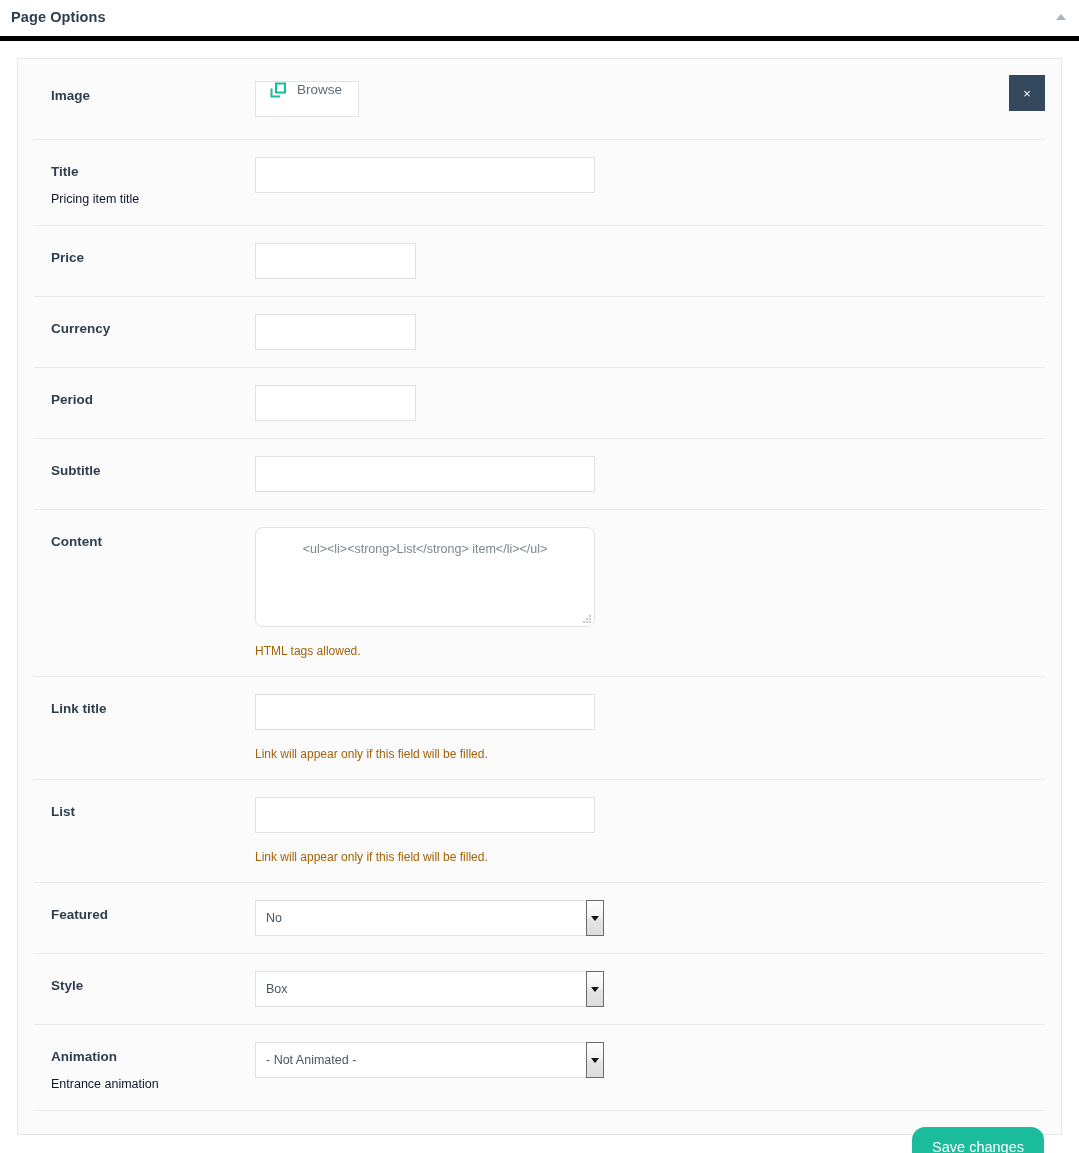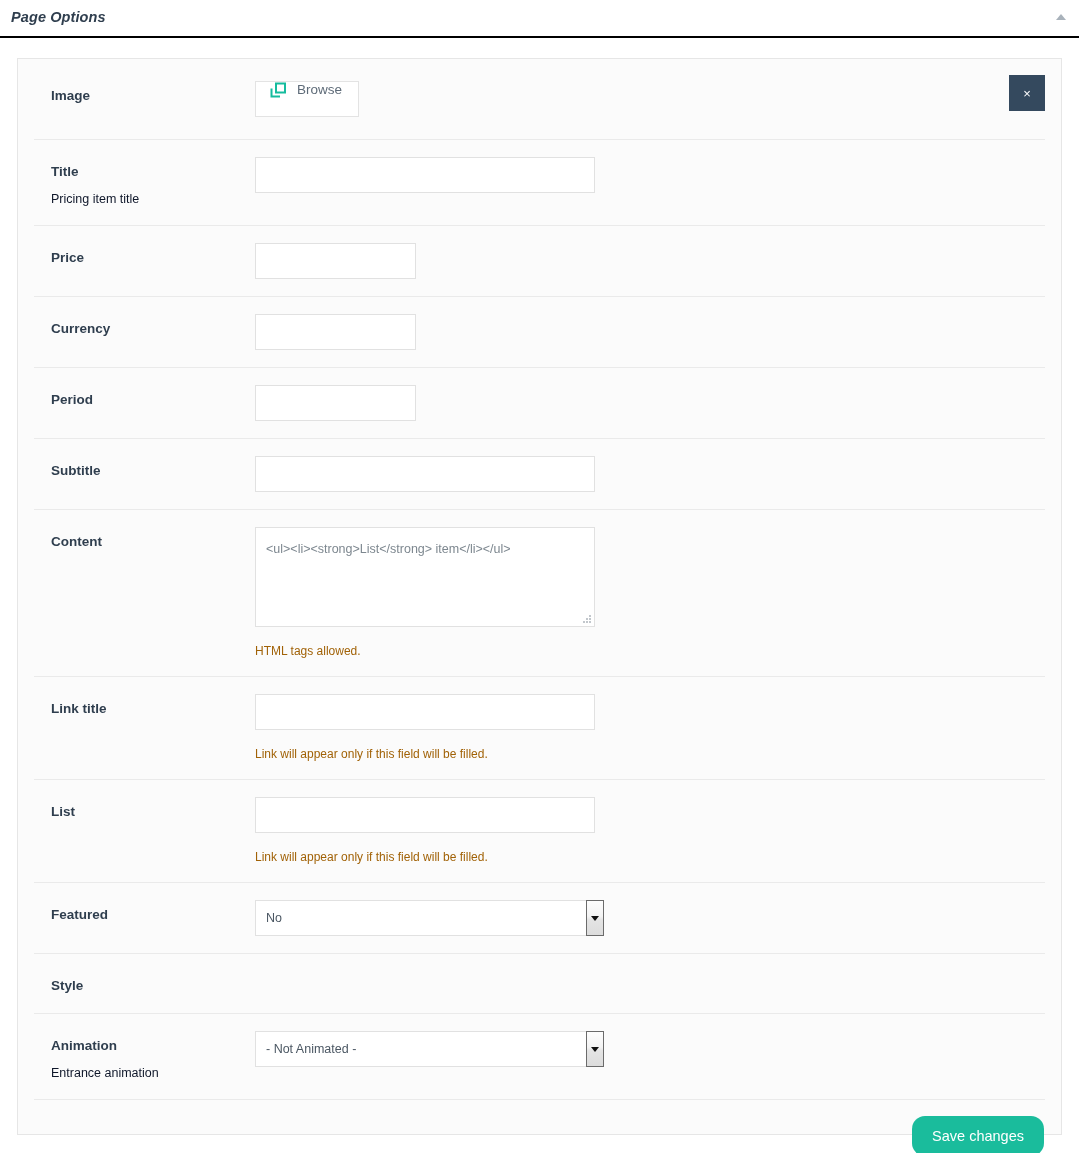--- a/index.html
+++ b/index.html
@@ -13,23 +13,22 @@
     font-family: "Liberation Sans", sans-serif;
     font-size: 13px;
     color: #33475b;
     -webkit-font-smoothing: antialiased;
   }
 
   
   .page-header {
     position: relative;
     height: 36px;
-    border-bottom: 2px solid #000000;
-    background: #ffffff;
-    font-style: italic;
+    border-bottom: 5px solid #000000;
+    background: #ffffff;
   }
   .page-header-title {
     position: absolute;
     left: 11px;
     top: 9px;
     font-size: 14.5px;
     font-weight: bold;
     color: #2f3e4e;
     letter-spacing: 0.1px;
   }
@@ -123,22 +122,23 @@
     height: 100px;
     border: 1px solid #e1e1e1;
     background: #ffffff;
     font-family: "Liberation Sans", sans-serif;
     font-size: 12.5px;
     color: #7d878f;
     padding: 12px 10px;
     outline: none;
     resize: none;
     line-height: 18px;
-    border-radius: 0;
+    border-radius: 8px;
     overflow: hidden;
+    text-align: center;
   }
   .resize-grip {
     position: absolute;
     right: 4px;
     bottom: 4px;
     width: 9px;
     height: 9px;
     pointer-events: none;
   }
   .resize-grip i {
@@ -392,20 +392,28 @@
               <span class="caret"></span>
             </div>
         </div>
       </div>
     </div>
 
     <div class="field-row">
       <div class="field-label-col">
         <span class="field-label">Style</span>
       </div>
+      <div class="field-control-col">
+        <div class="select-wrap">
+          <div class="select-box">Box</div>
+          <div class="select-arrow-btn">
+              <span class="caret"></span>
+            </div>
+        </div>
+      </div>
     </div>
 
     <div class="field-row last">
       <div class="field-label-col">
         <span class="field-label">Animation</span>
         <span class="field-sublabel">Entrance animation</span>
       </div>
       <div class="field-control-col">
         <div class="select-wrap">
           <div class="select-box">- Not Animated -</div>

